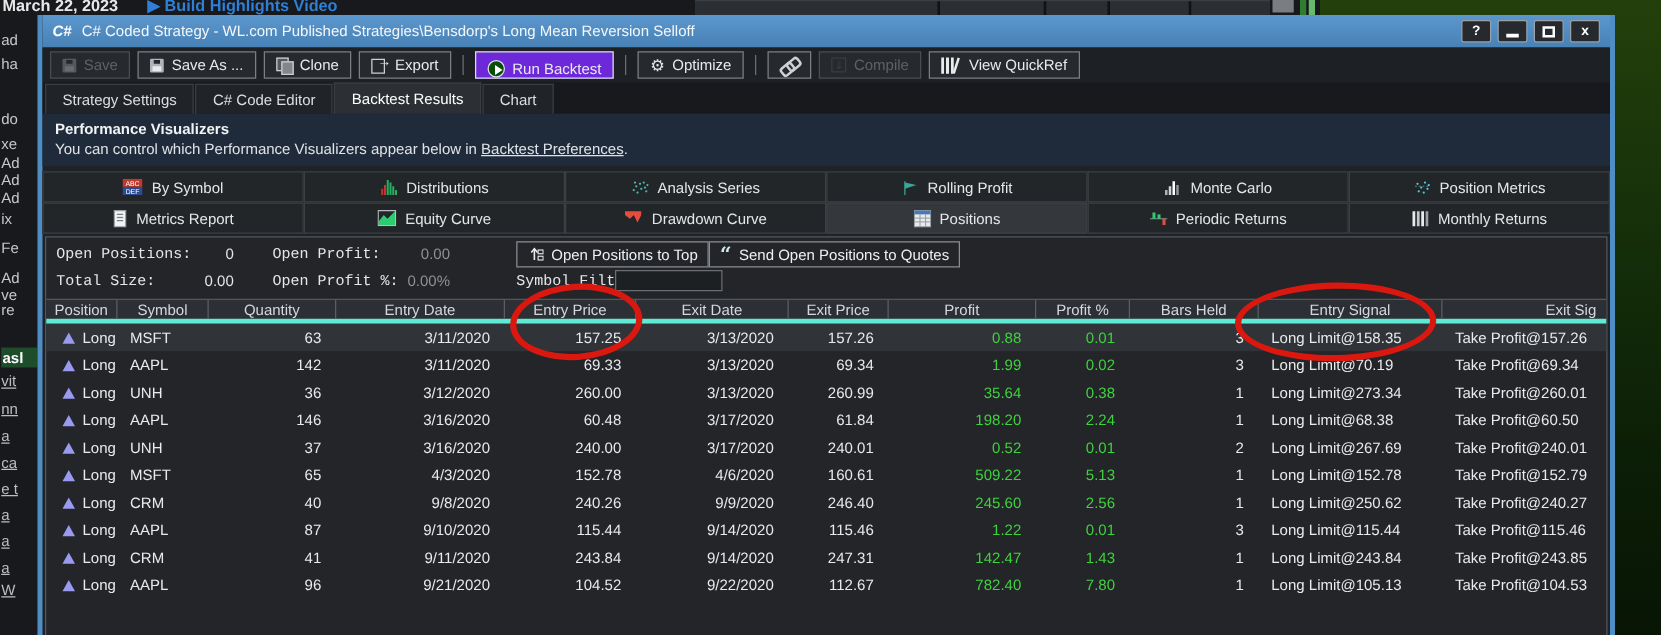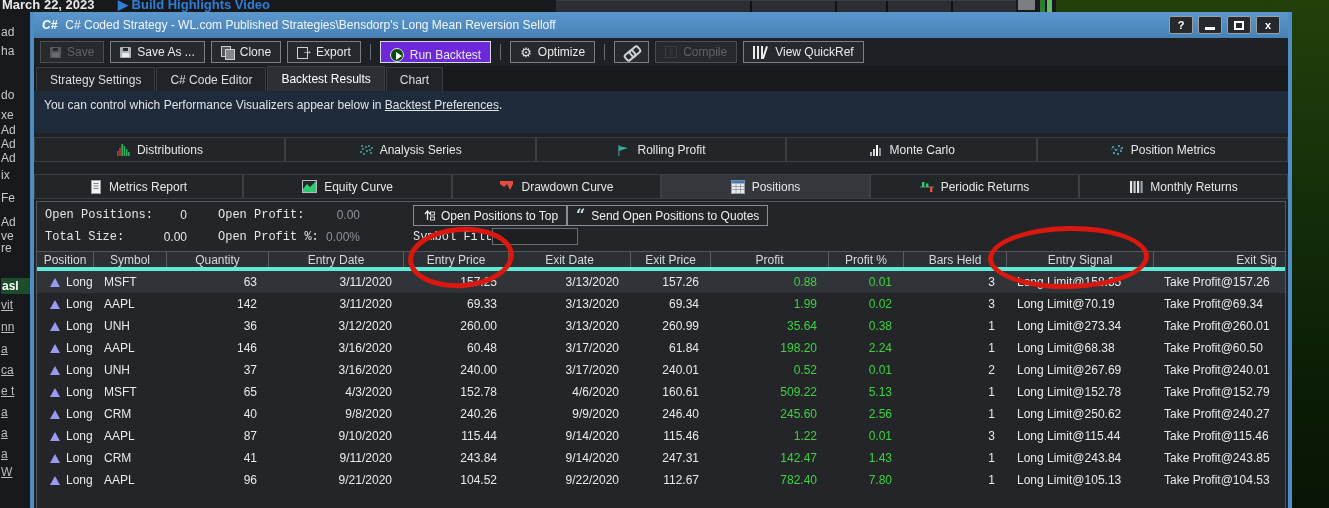--- a/index.html
+++ b/index.html
@@ -72,21 +72,21 @@
     border:1px solid #3a3e42; border-bottom:none; color:#dcdee0; font-size:12px; cursor:pointer; }
   .mtab.active { background:#2c3034; height:25px; color:#fff; }
 
   
   .infobar { min-height:42px; background:#1f2a3a; padding:5px 10px 6px; }
   .infobar .hd { font-weight:bold; color:#f0f2f4; font-size:12px; }
   .infobar .bd { color:#dfe3e7; font-size:12px; margin-top:2px; }
   .infobar .lnk { text-decoration:underline; cursor:pointer; }
 
   
-  .viztabs { display:flex; background:#17191c;margin-top:12px; }
+  .viztabs { display:flex; background:#17191c; }
   .viztabs.r1 { margin-top:4px; }
   .vtab { flex:1; height:25px; display:flex; justify-content:center; align-items:center; gap:7px;
     background:#232629; border:1px solid #3c4043; color:#e4e6e8; font-size:12px; cursor:pointer; }
   .vtab.active { background:#34373c; }
   .vicon { display:inline-flex; }
 
   
   .panel { margin:2px 2px 0; border:1px solid #53575b; background:#232528; height:478px; position:relative; }
   .stats { position:relative; height:49px; font-size:12px; color:#e4e6e8; }
   .slabel { position:absolute;font-family:Liberation Mono, monospace; } .sval { position:absolute; text-align:right; }
@@ -218,24 +218,36 @@
     </div>
 
     <div class="maintabs">
       <div class="mtab">Strategy Settings</div>
       <div class="mtab">C# Code Editor</div>
       <div class="mtab active">Backtest Results</div>
       <div class="mtab">Chart</div>
     </div>
 
     <div class="infobar">
+      <div class="hd">Performance Visualizers</div>
       <div class="bd"><span>You can control which Performance Visualizers appear below in </span><span class="lnk">Backtest Preferences</span><span>.</span></div>
     </div>
 
     <div class="viztabs r1">
+        <div class="vtab">
+          <span class="vicon">
+            <svg width="16" height="13" viewBox="0 0 16 13">
+              <rect width="16" height="6.5" fill="#c0392b"></rect>
+              <rect y="6.5" width="16" height="6.5" fill="#2e4a8f"></rect>
+              <text x="8" y="5.5" font-size="5.5" fill="#fff" text-anchor="middle">ABC</text>
+              <text x="8" y="12" font-size="5.5" fill="#fff" text-anchor="middle">DEF</text>
+            </svg>
+          </span>
+          <span>By Symbol</span>
+        </div>
         <div class="vtab">
           <span class="vicon">
             <svg width="14" height="14" viewBox="0 0 14 14">
               <rect x="1" y="8" width="1.6" height="5" fill="#c0392b"></rect>
               <rect x="3.2" y="5" width="1.6" height="8" fill="#c0392b"></rect>
               <rect x="5.4" y="1" width="1.6" height="12" fill="#27ae60"></rect>
               <rect x="7.6" y="3" width="1.6" height="10" fill="#27ae60"></rect>
               <rect x="9.8" y="6" width="1.6" height="7" fill="#27ae60"></rect>
               <rect x="12" y="9" width="1.6" height="4" fill="#27ae60"></rect>
             </svg>

